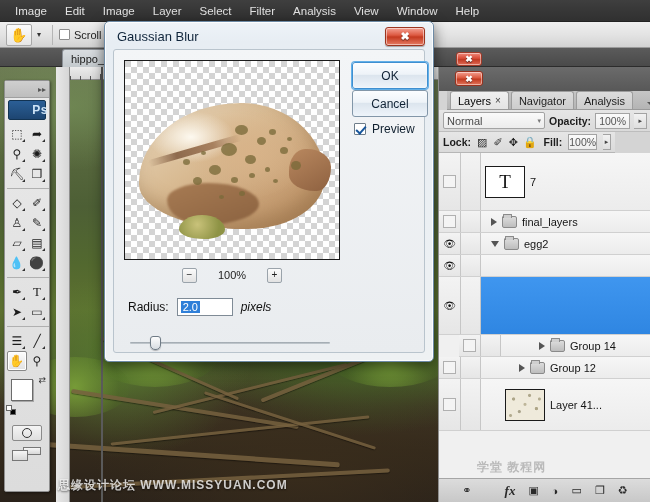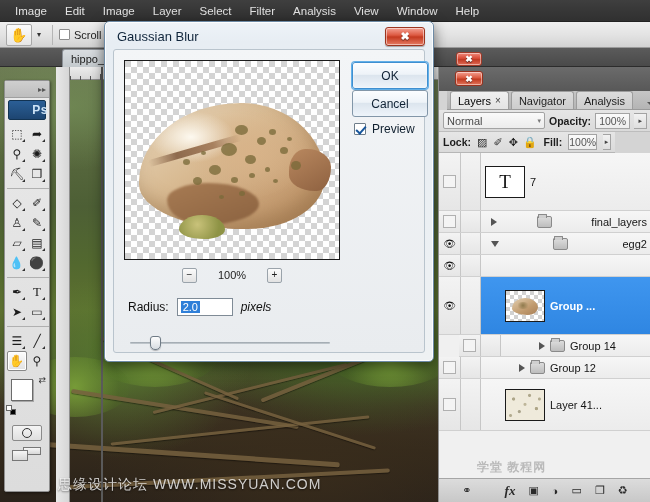--- a/index.html
+++ b/index.html
@@ -518,41 +518,41 @@
     background:
       radial-gradient(circle at 20% 30%, rgba(120,110,70,.55) 0 1.2px, transparent 2px),
       radial-gradient(circle at 62% 18%, rgba(110,100,60,.5) 0 1.1px, transparent 2px),
       radial-gradient(circle at 80% 62%, rgba(120,108,66,.55) 0 1.3px, transparent 2px),
       radial-gradient(circle at 35% 72%, rgba(100,92,58,.5) 0 1.1px, transparent 2px),
       radial-gradient(circle at 50% 48%, rgba(130,118,74,.45) 0 1px, transparent 2px),
       radial-gradient(circle at 12% 85%, rgba(120,110,70,.5) 0 1px, transparent 2px),
       radial-gradient(circle at 88% 30%, rgba(120,110,70,.5) 0 1px, transparent 2px),
       #efeadb;
   }
-  .indent1 { padding-left: 10px; justify-content: space-between; }
+  .indent1 { padding-left: 10px; }
   .indent2 { padding-left: 24px; }
   .indent3 { padding-left: 38px; }
   .emptybox {
     width: 13px; height:13px; border:1px solid #b0b0b0; background:#f4f4f4;
   }
 
   #layers-footer {
     position:absolute; left:0; bottom:0; width:212px; height: 24px;
     background: linear-gradient(to bottom,#dcdcdc,#c8c8c8);
     border-top:1px solid #a5a5a5;
     display:flex; align-items:center; justify-content:center; gap: 13px;
   }
   .ficon { font-size: 11px; color:#2a2a2a; }
   .ficon.fx { font-family:"Liberation Serif", serif; font-style:italic; font-weight:bold; font-size:13px;margin-left:20px;}
 
   
   .wm {
     position:absolute;
     color: rgba(255,255,255,.78);
-    font-size: 14px; font-weight:normal;
+    font-size: 12px; font-weight:bold;
     letter-spacing: 1px;
     text-shadow: 0 1px 2px rgba(0,0,0,.6);
     pointer-events:none;
   }
   .wm2 {
     position:absolute;
     color: rgba(120,120,120,.45);
     font-size: 12px; font-weight:bold;
     letter-spacing:1px;
     pointer-events:none;
@@ -821,26 +821,20 @@
             <span class="eye">👁</span>
           </div>
         <div class="linkcell"></div>
       </div>
 
       <div class="lrow selected" style="height:58px;">
         <div class="eyecell">
             <span class="eye">👁</span>
           </div>
         <div class="linkcell"></div>
-        <div class="lcontent indent2">
-          <div class="thumb checker">
-            <span class="eggmini"></span>
-          </div>
-          <span class="lname">Group ...</span>
-        </div>
       </div>
 
       <div class="lrow" style="height:22px;margin-left:20px;">
         <div class="eyecell">
             <span class="emptybox"></span>
           </div>
         <div class="linkcell"></div>
         <div class="lcontent indent3" style="min-height:0;">
           <span class="arrow"></span>
           <span class="folder"></span>

